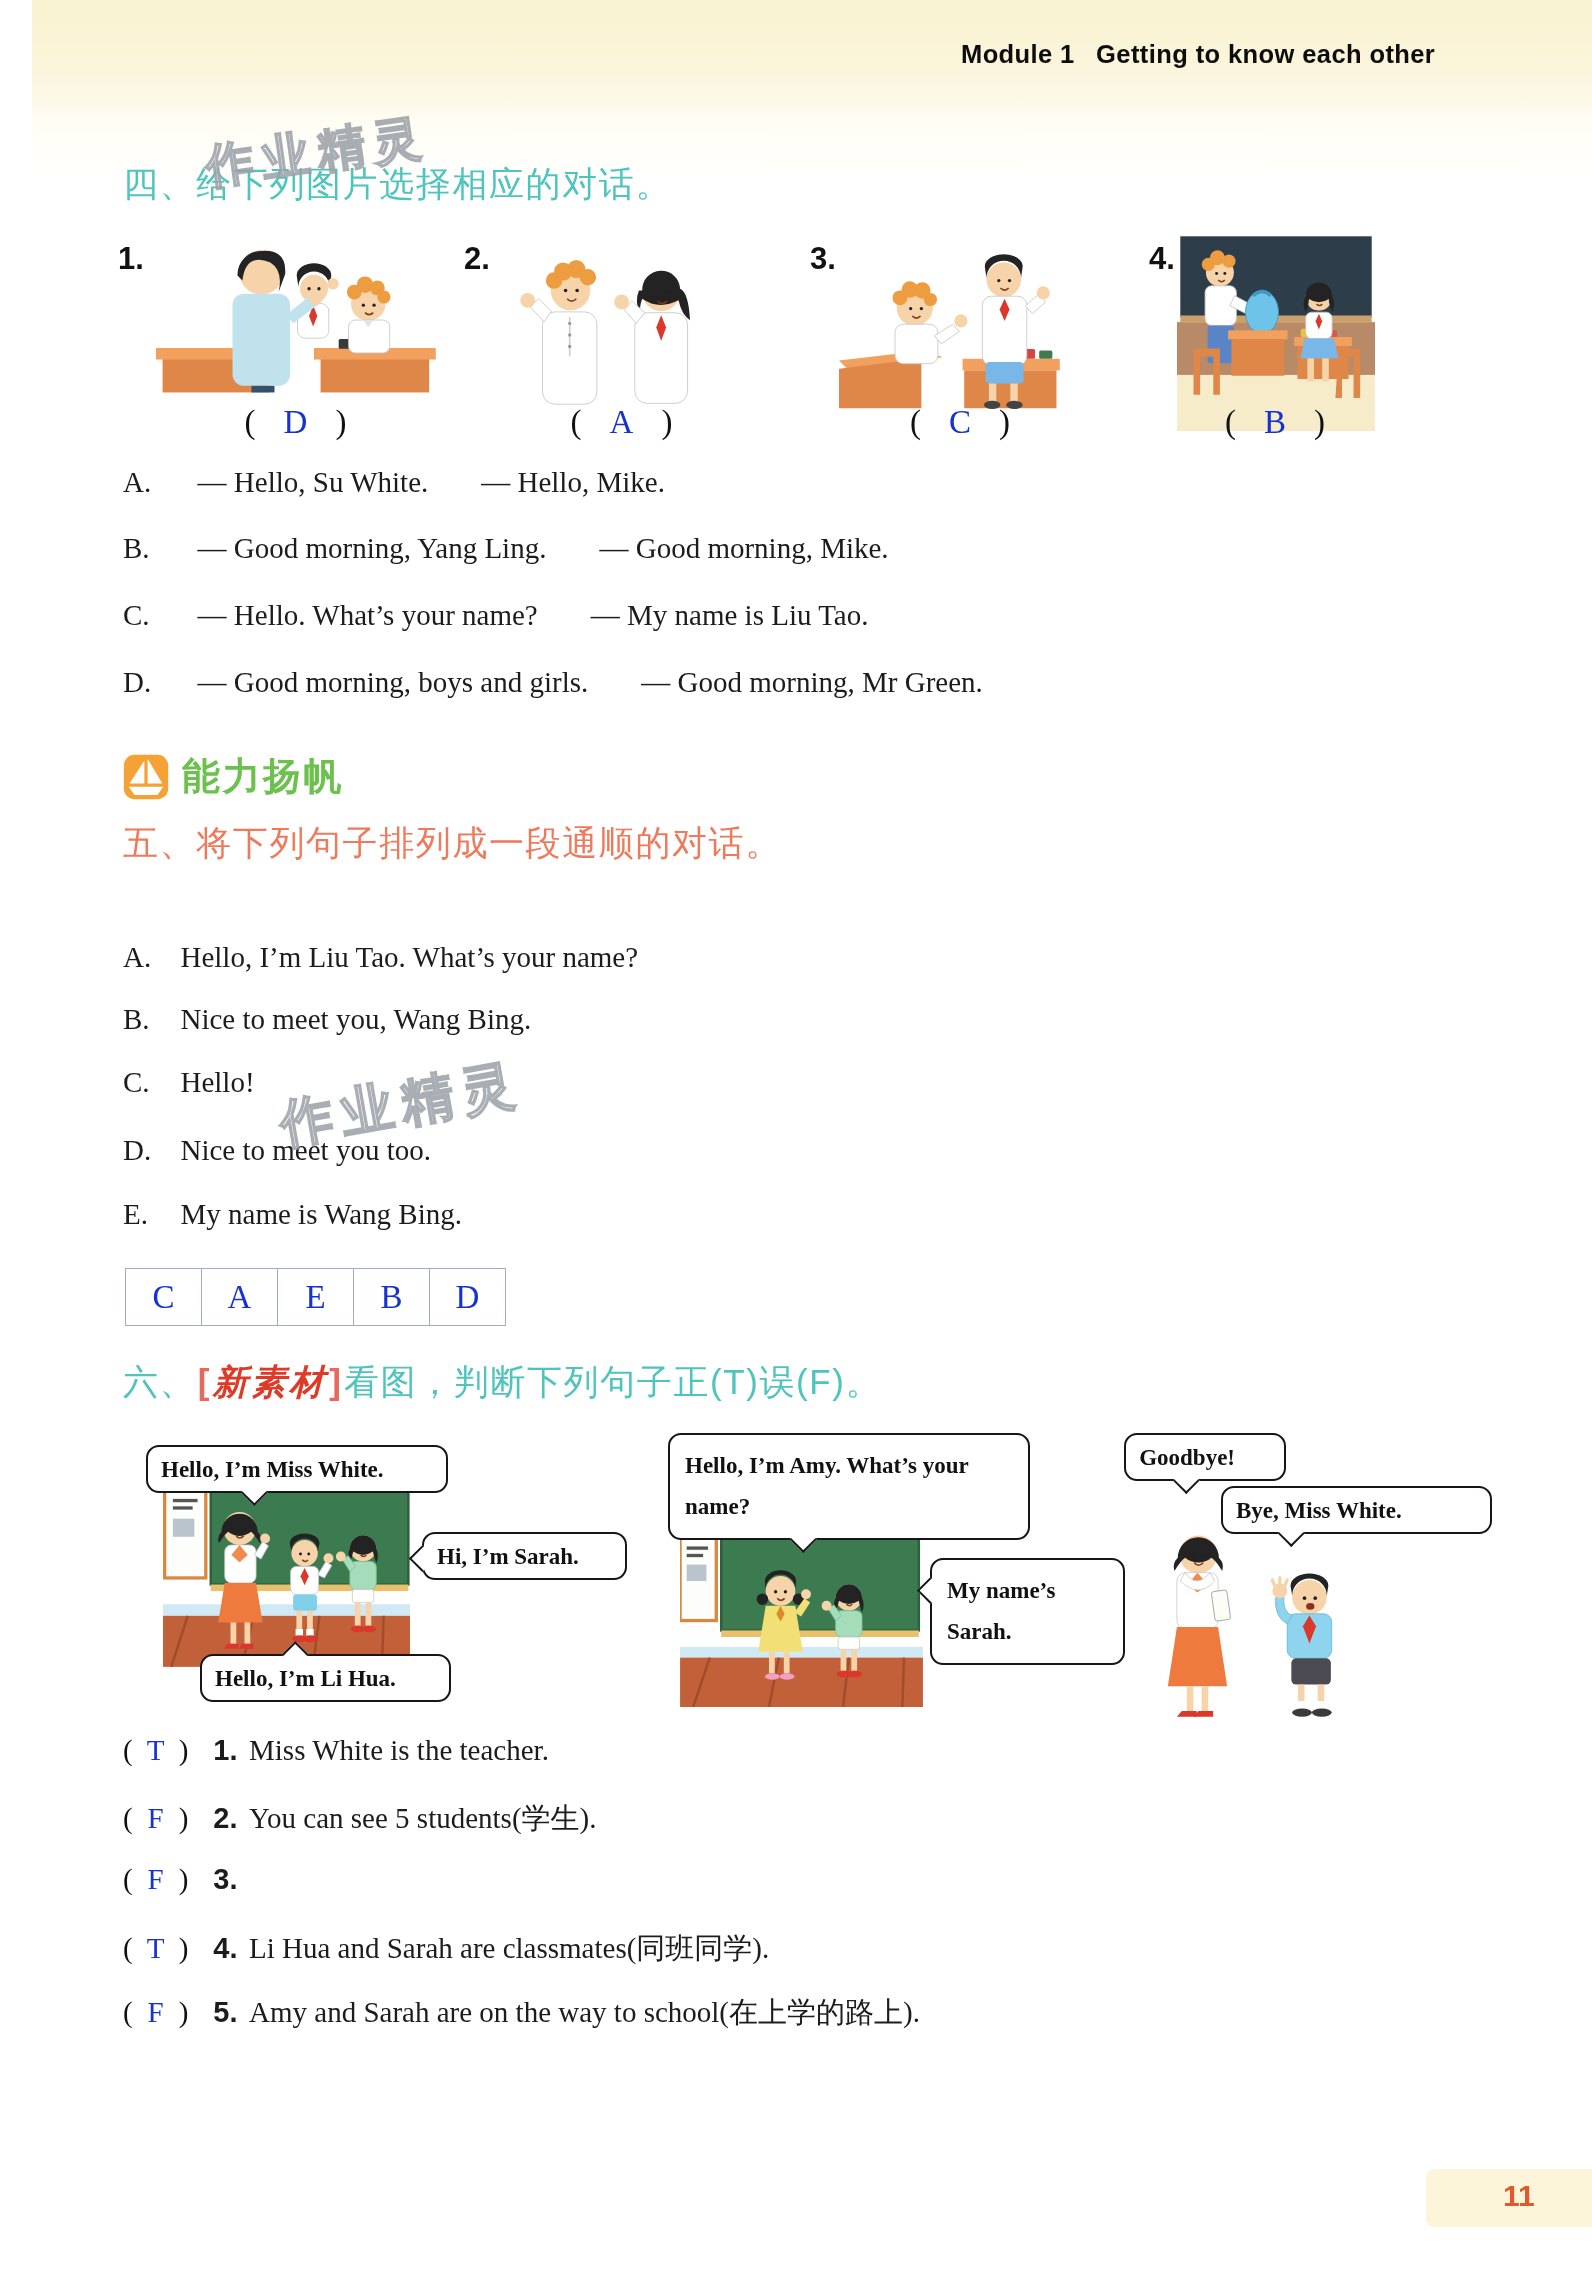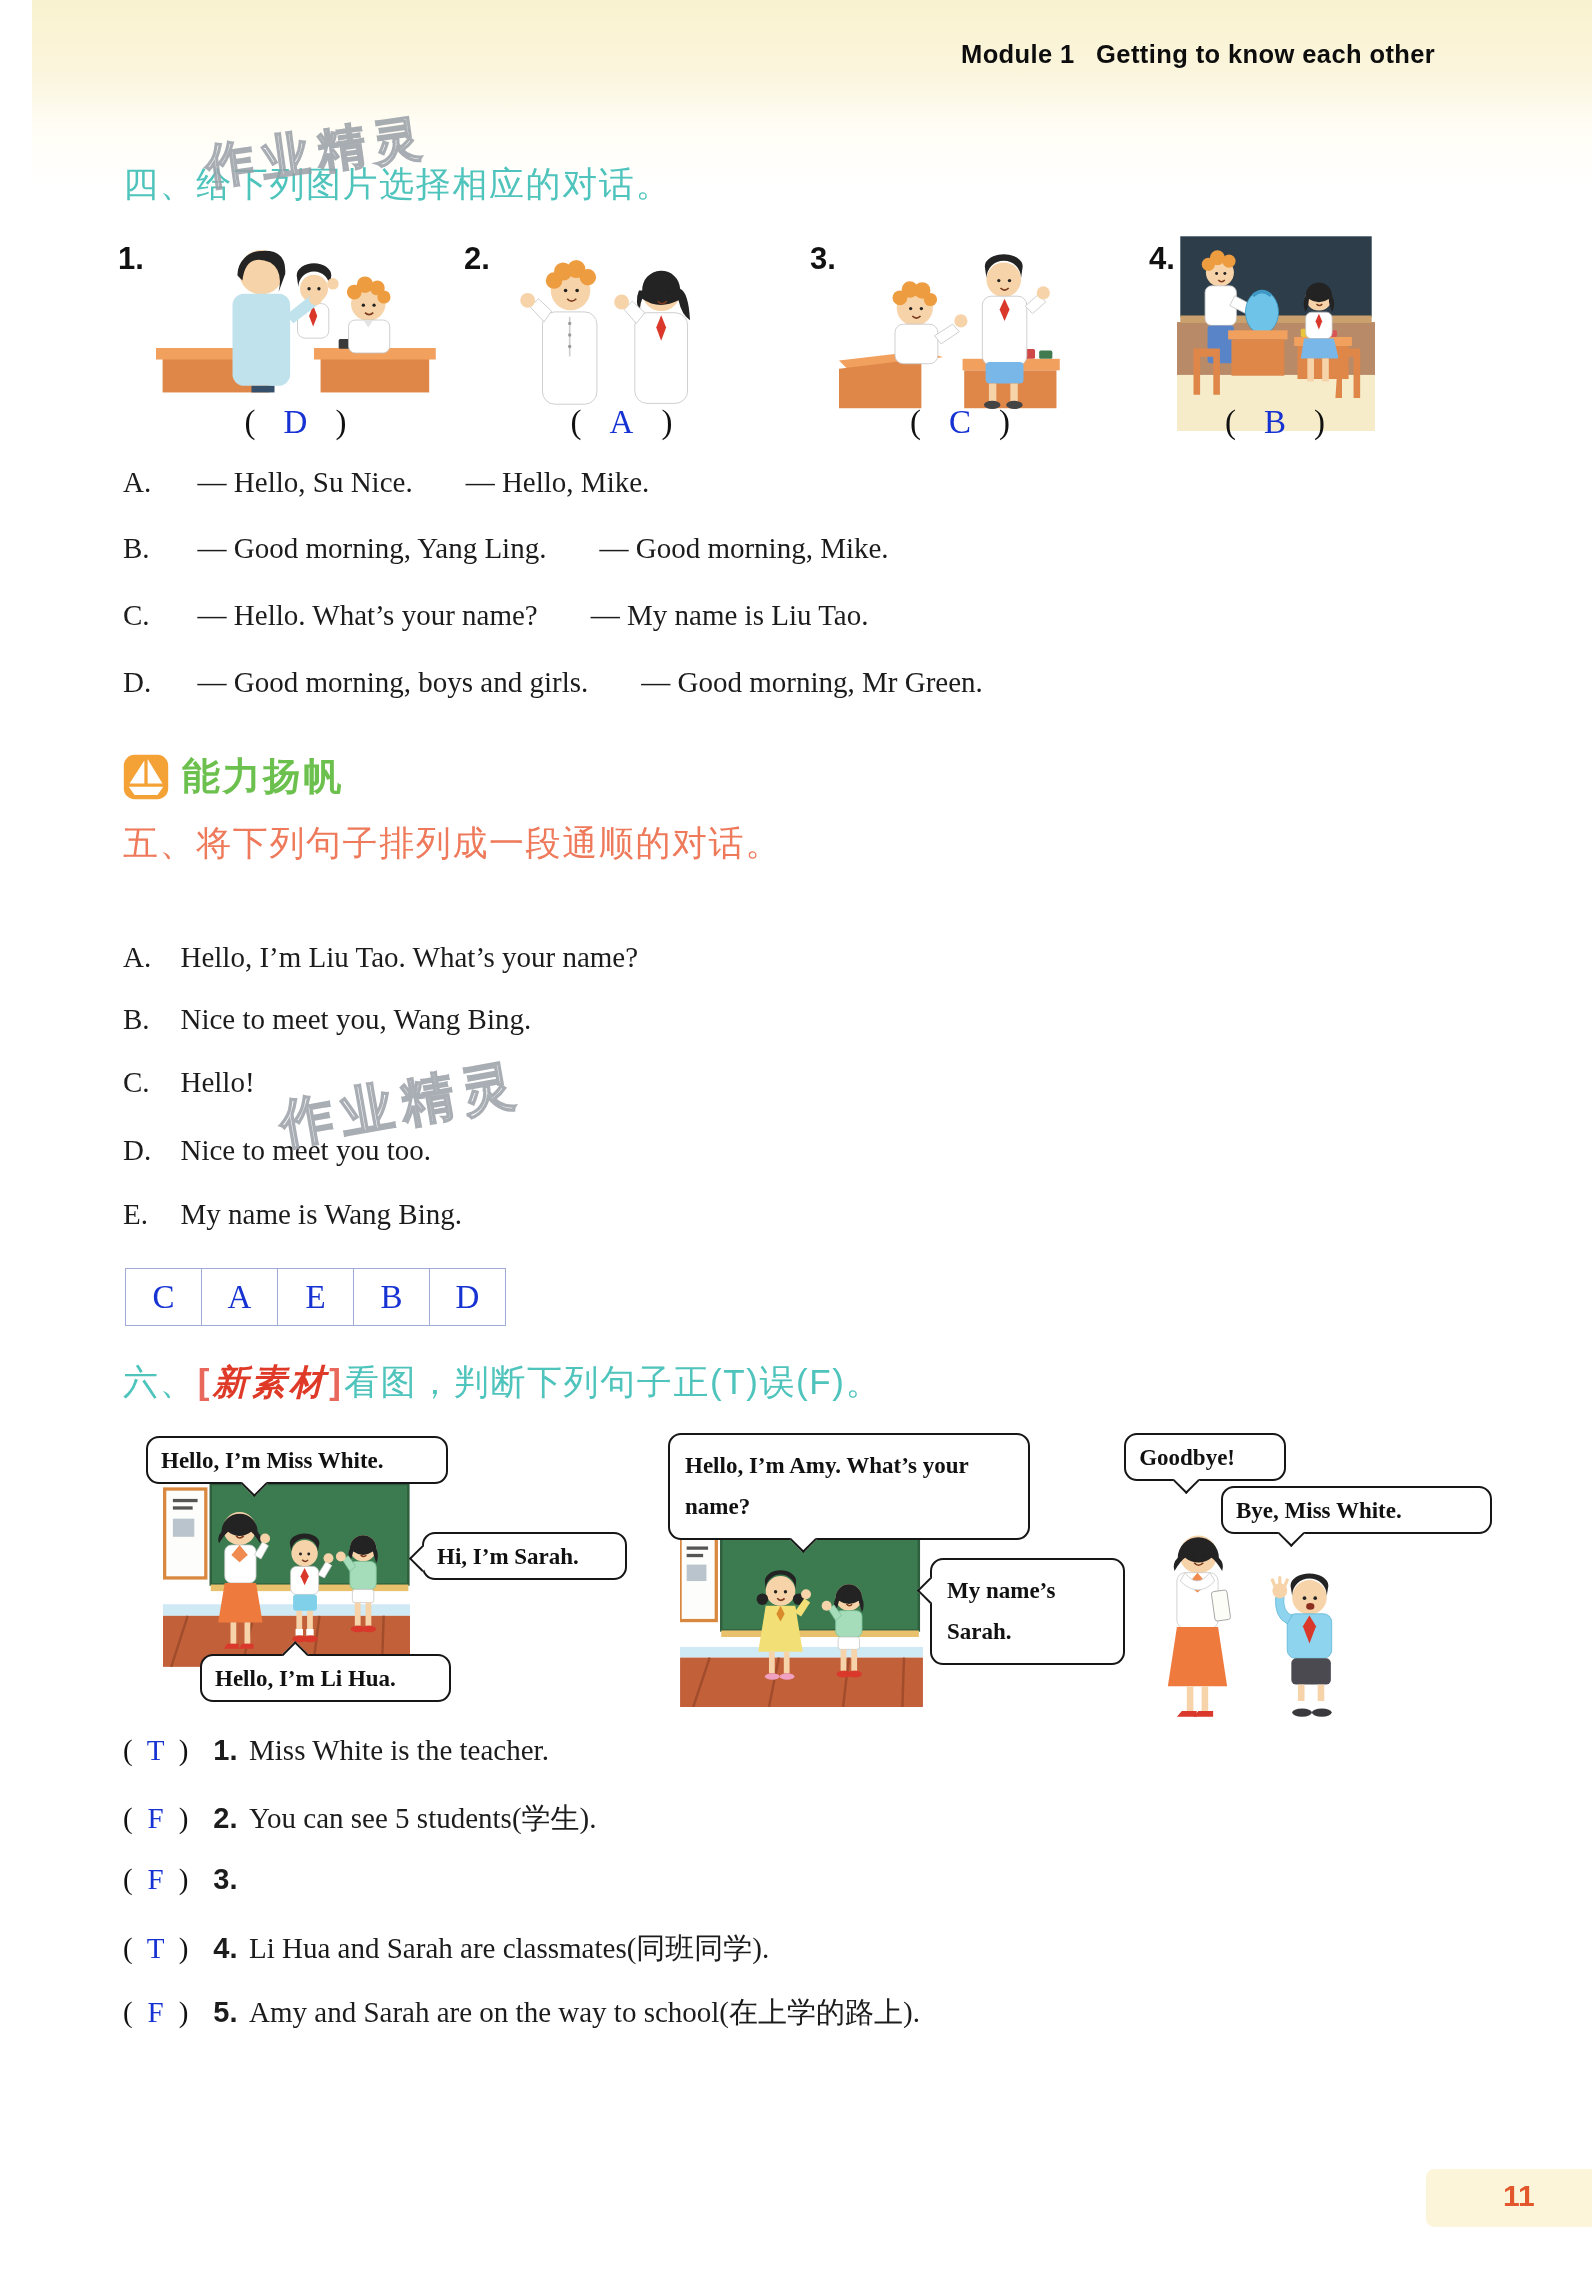--- a/index.html
+++ b/index.html
@@ -245,21 +245,21 @@
       <span class="paren">)</span>
   </div>
   <div class="ansline" style="left:1165px;top:404px;width:156px;">
     <span class="paren">(</span>
       <span class="ansletter">B</span>
       <span class="paren">)</span>
   </div>
 
   <div class="opt4" style="top:466px;">
     <span class="optlabel">A.</span>
-    <span>— Hello, Su Nice.</span>
+    <span>— Hello, Su White.</span>
     <span>— Hello, Mike.</span>
   </div>
   <div class="opt4" style="top:532px;">
     <span class="optlabel">B.</span>
     <span>— Good morning, Yang Ling.</span>
     <span>— Good morning, Mike.</span>
   </div>
   <div class="opt4" style="top:599px;">
     <span class="optlabel">C.</span>
     <span>— Hello.  What’s your name?</span>
@@ -369,21 +369,21 @@
         <rect x="227" y="100" width="32" height="34" rx="7" fill="#a5dcba" stroke="#7fc29b"></rect>
         <path d="M227 112 l-9-14 7-5 9 13 z" fill="#a5dcba" stroke="#7fc29b"></path>
         <circle cx="216" cy="94" r="6" fill="#f7d3a9"></circle>
         <rect x="230" y="134" width="26" height="16" rx="3" fill="#fff" stroke="#c9c9c9"></rect>
         <rect x="233" y="150" width="7" height="28" fill="#f7d3a9"></rect>
           <rect x="246" y="150" width="7" height="28" fill="#f7d3a9"></rect>
         <ellipse cx="237" cy="182" rx="9" ry="4" fill="#d9382b"></ellipse>
           <ellipse cx="250" cy="182" rx="9" ry="4" fill="#d9382b"></ellipse>
       </svg>
     </div>
-    <div class="bubble" style="left:0;top:3px;width:272px;">
+    <div class="bubble" style="left:0;top:12px;width:272px;">
       <span>Hello, I’m Miss White.</span>
       <span class="tail tail-down" style="left:97px;"></span>
     </div>
     <div class="bubble" style="left:276px;top:99px;width:175px;">
       <span>Hi, I’m Sarah.</span>
       <span class="tail tail-left" style="top:15px;"></span>
     </div>
     <div class="bubble" style="left:54px;top:221px;width:221px;">
       <span>Hello, I’m Li Hua.</span>
       <span class="tail tail-up" style="left:84px;"></span>

